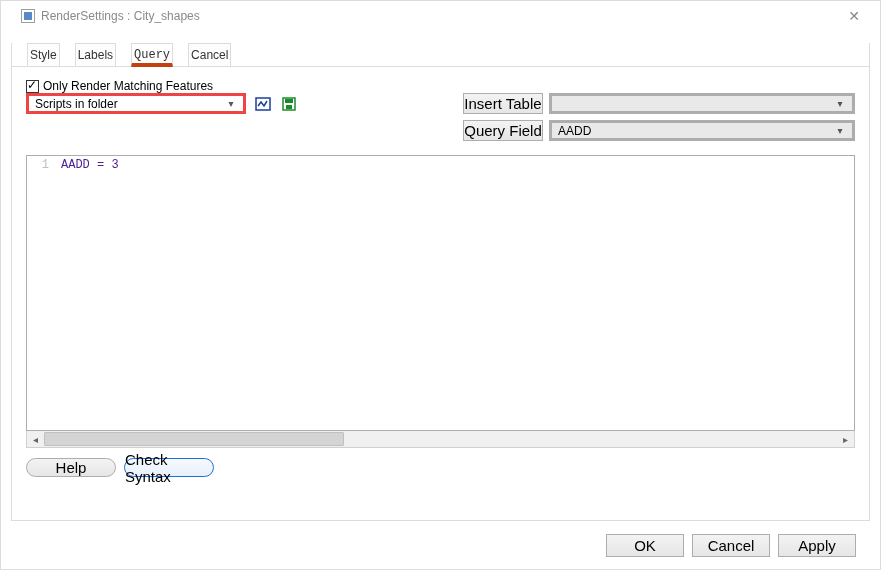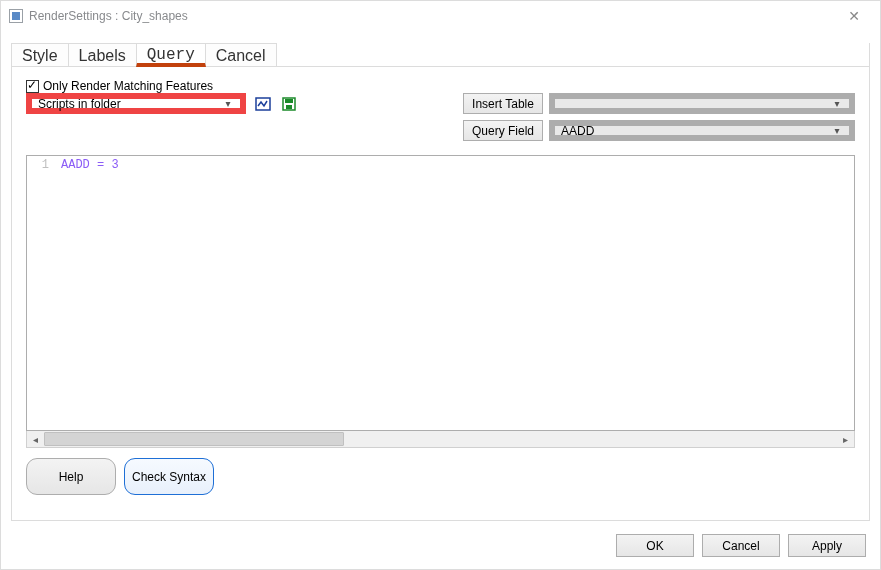--- a/index.html
+++ b/index.html
@@ -16,21 +16,21 @@
     position: relative;
     background: #fff;
     border: 1px solid #dcdcdc;
     box-shadow: 2px 2px 4px rgba(0,0,0,0.12);
   }
   
   .titlebar {
     height: 30px;
     display: flex;
     align-items: center;
-    padding: 0 6px 0 8px;
+    padding: 0 6px 0 20px;
     color: #888a8d;
     font-size: 12px;
   }
   .titlebar .app-icon {
     width: 14px; height: 14px;
     border: 1px solid #9aa0a6;
     margin-right: 6px;
     position: relative;
     background: #fff;
   }
@@ -58,30 +58,31 @@
   }
   
   .tabs {
     position: absolute;
     left: 10px; top: 42px;
     display: flex;
     height: 24px;
     z-index: 2;
   }
   .tab {
-    padding: 0 10px;
+    padding: 0 2px;
     height: 24px;
     line-height: 23px;
     border: 1px solid #dcdcdc;
     border-bottom: 1px solid #dcdcdc;
     background: #fff;
     color: #333;
     margin-right: -1px;
-    font-size: 16px;
-    cursor: pointer;
+    font-size: 12px;
+    cursor: pointer;
+    margin-left: 16px;
   }
   .tab.active {
     border-bottom: 4px solid #c2410c;
     position: relative;
     top: 0;
     font-family: Liberation Mono, monospace;
   }
   .tab.inactive { background: #fdfdfd; }
   .tabline {
     position: absolute;
@@ -113,21 +114,21 @@
     color: #000;
   }
   
   .controls-row {
     display: flex;
     align-items: flex-start;
     gap: 8px;
   }
   .dropdown {
     height: 21px;
-    border: 6px solid #ef4444;
+    border: 3px solid #ef4444;
     background: #fff;
     display: flex;
     align-items: center;
     padding: 0 4px 0 6px;
     font-size: 12px;
     color: #000;
     position: relative;
   }
   .dropdown.grey { background: #e9e9e9; border-color: #adadad; }
   .dropdown .dd-text { flex: 1; }
@@ -149,21 +150,21 @@
     margin-left: auto;
     display: grid;
     grid-template-columns: 80px 306px;
     gap: 6px 6px;
   }
   .btn {
     height: 21px;
     border: 1px solid #adadad;
     background: linear-gradient(#f3f3f3,#e6e6e6);
     display: flex; align-items: center; justify-content: center;
-    font-size: 12px;
+    font-size: 15px;
     cursor: pointer;
     color: #000;
   }
   
   .editor-wrap {
     margin-top: 14px;
   }
   .editor {
     border: 1px solid #adadad;
     background: #ffffff;
@@ -180,21 +181,21 @@
     color: #bfbfbf;
     font-family: Consolas, "Courier New", monospace;
     font-size: 12px;
   }
   .code {
     position: absolute;
     left: 30px; right: 0; top: 0; bottom: 0;
     padding: 2px 4px 0 4px;
     font-family: Consolas, "Courier New", monospace;
     font-size: 12px;
-    color: #8b5cf6;
+    color: #4c1d95;
     white-space: pre;
   }
   .hscroll {
     height: 17px;
     border: 1px solid #d0d0d0;
     border-top: none;
     background: #f0f0f0;
     position: relative;
   }
   .hscroll .arrow {
@@ -213,29 +214,29 @@
     background: #d4d4d4;
     border: 1px solid #c0c0c0;
     border-radius: 1px;
   }
   
   .below-editor {
     margin-top: 10px;
     display: flex;
     gap: 8px;
   }
-  .below-editor .btn { width: 90px; height: 37px; border-radius: 11px; }
+  .below-editor .btn { width: 90px; height: 19px; border-radius: 11px; }
   .btn.highlight {
     border: 1px solid #1e6fd6;
     background: linear-gradient(#f6faff,#e8f0fb);
   }
   
   .footer {
     position: absolute;
-    right: 14px; bottom: 12px;
+    right: 24px; bottom: 12px;
     display: flex; gap: 8px;
   }
   .footer .btn { width: 78px; height: 23px; }
 </style>
 </head>
 <body>
 
 <div class="window">
 
   <div class="titlebar">

